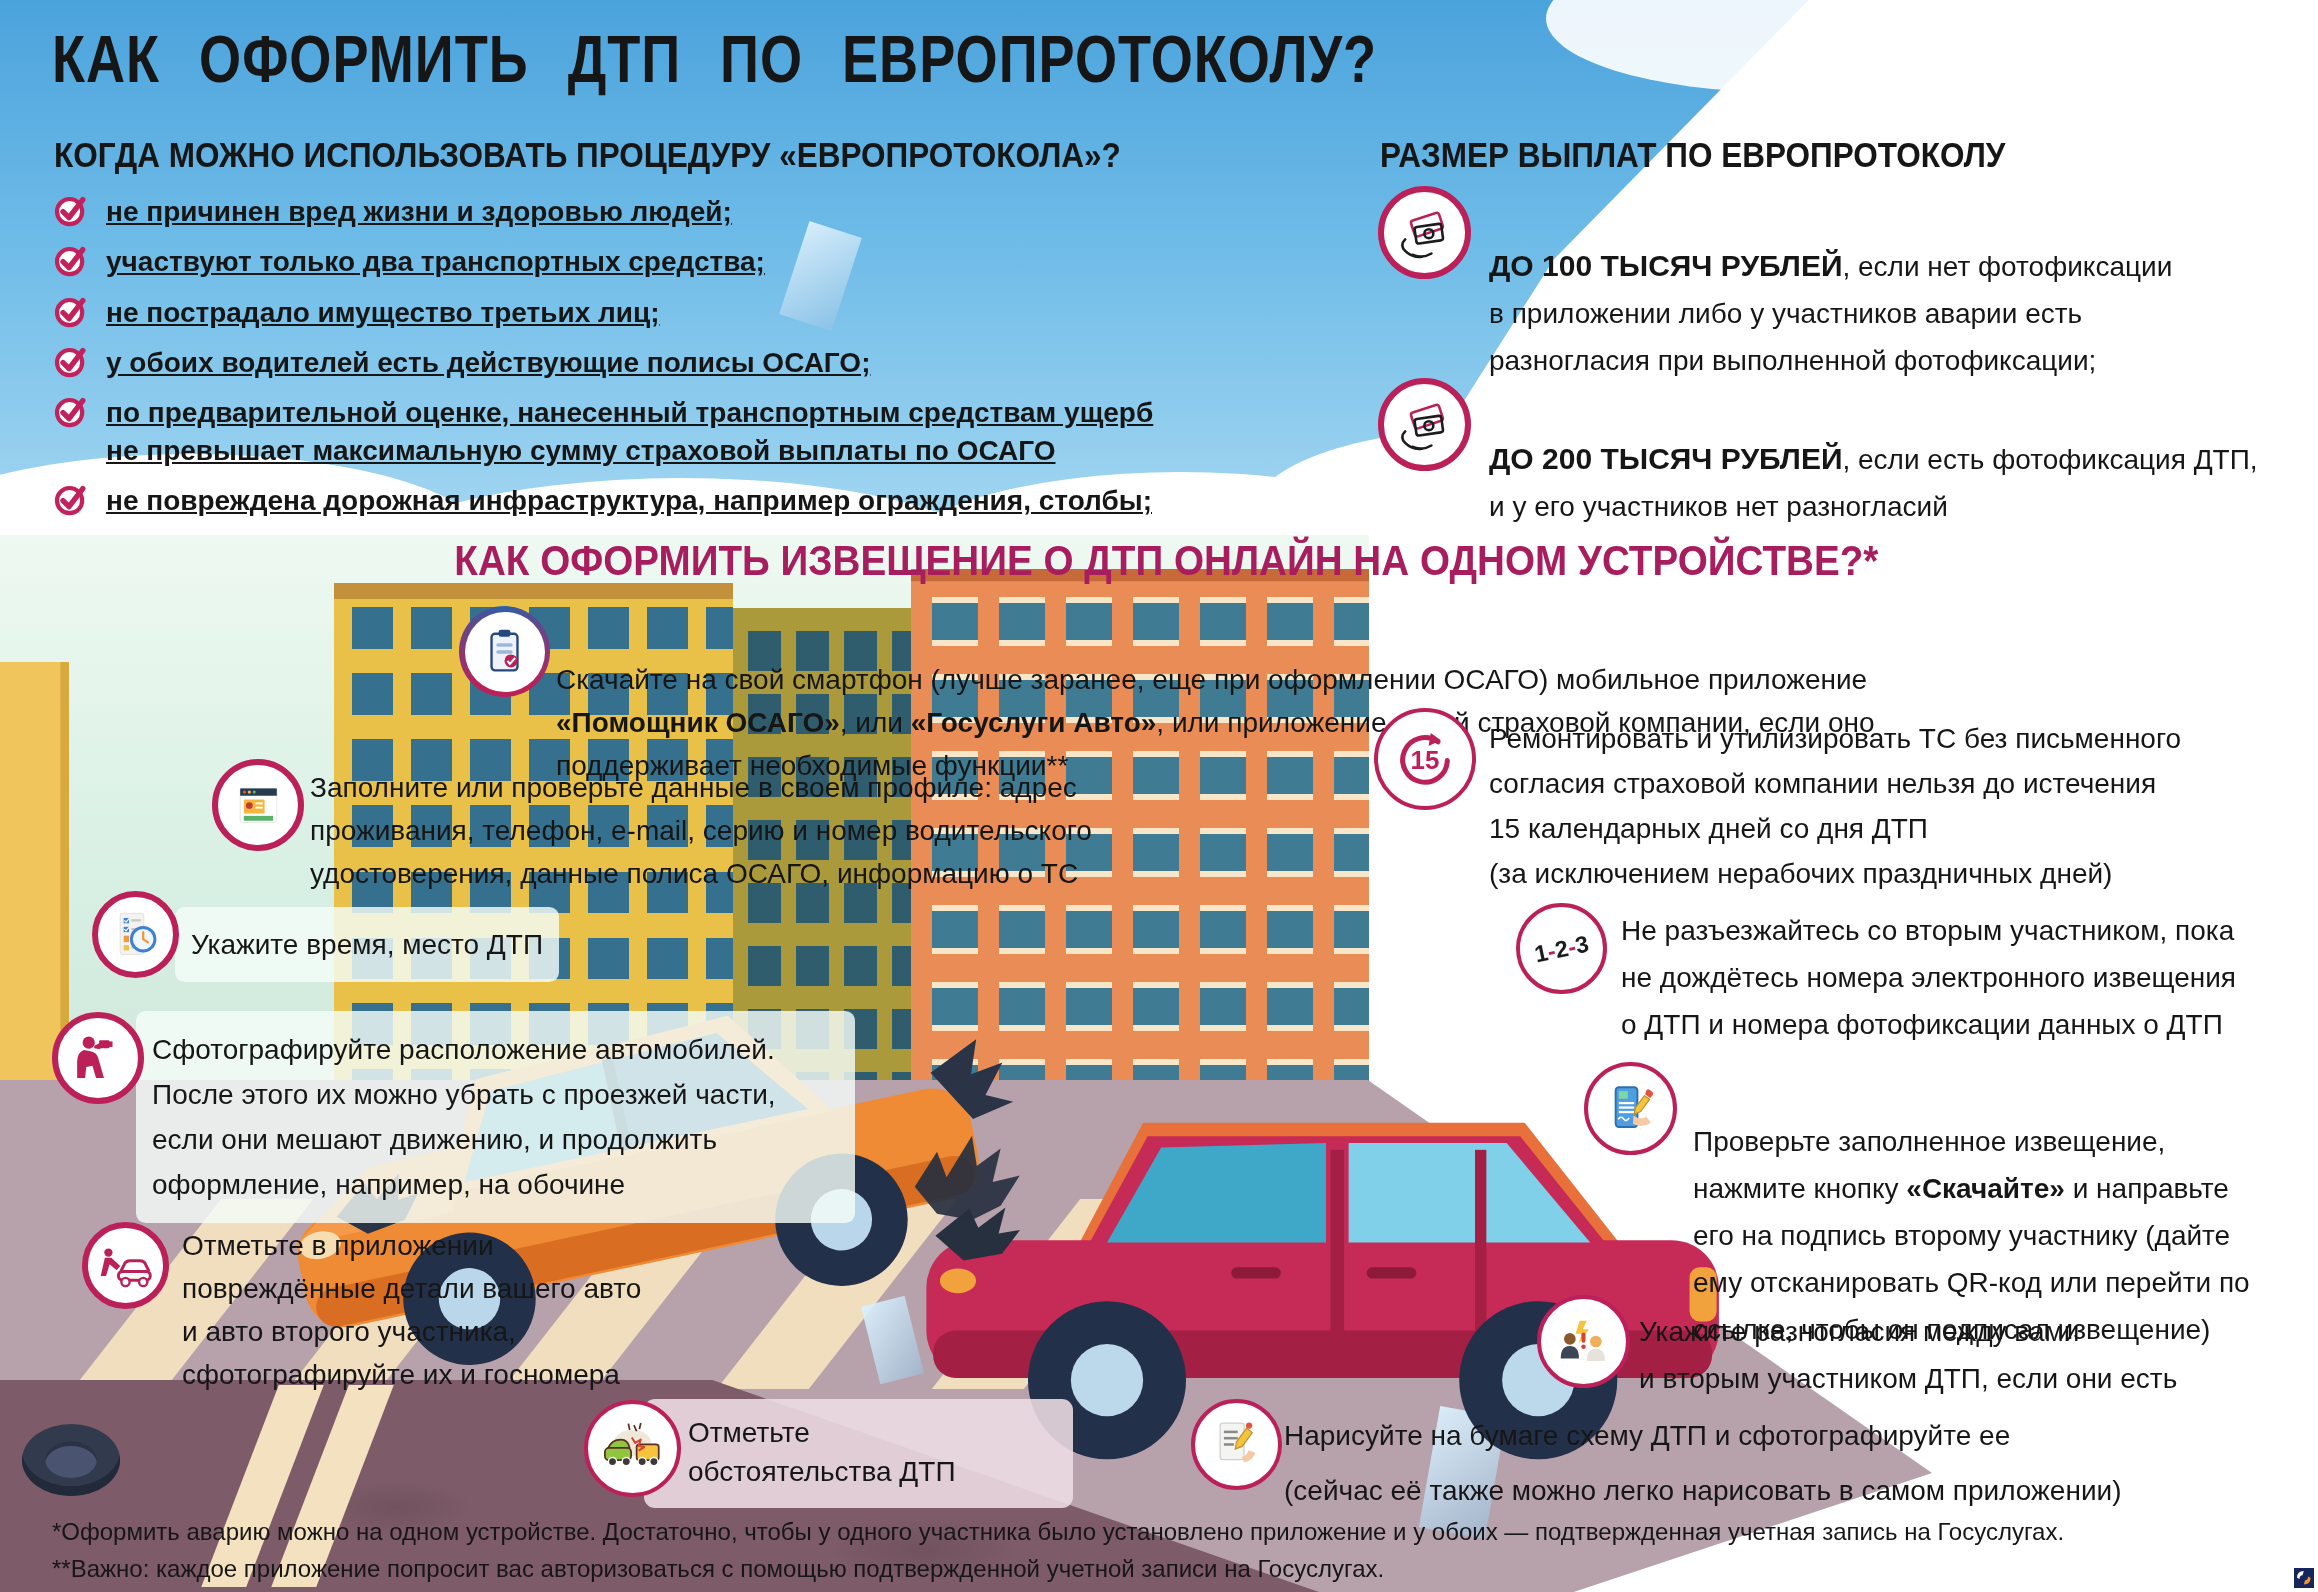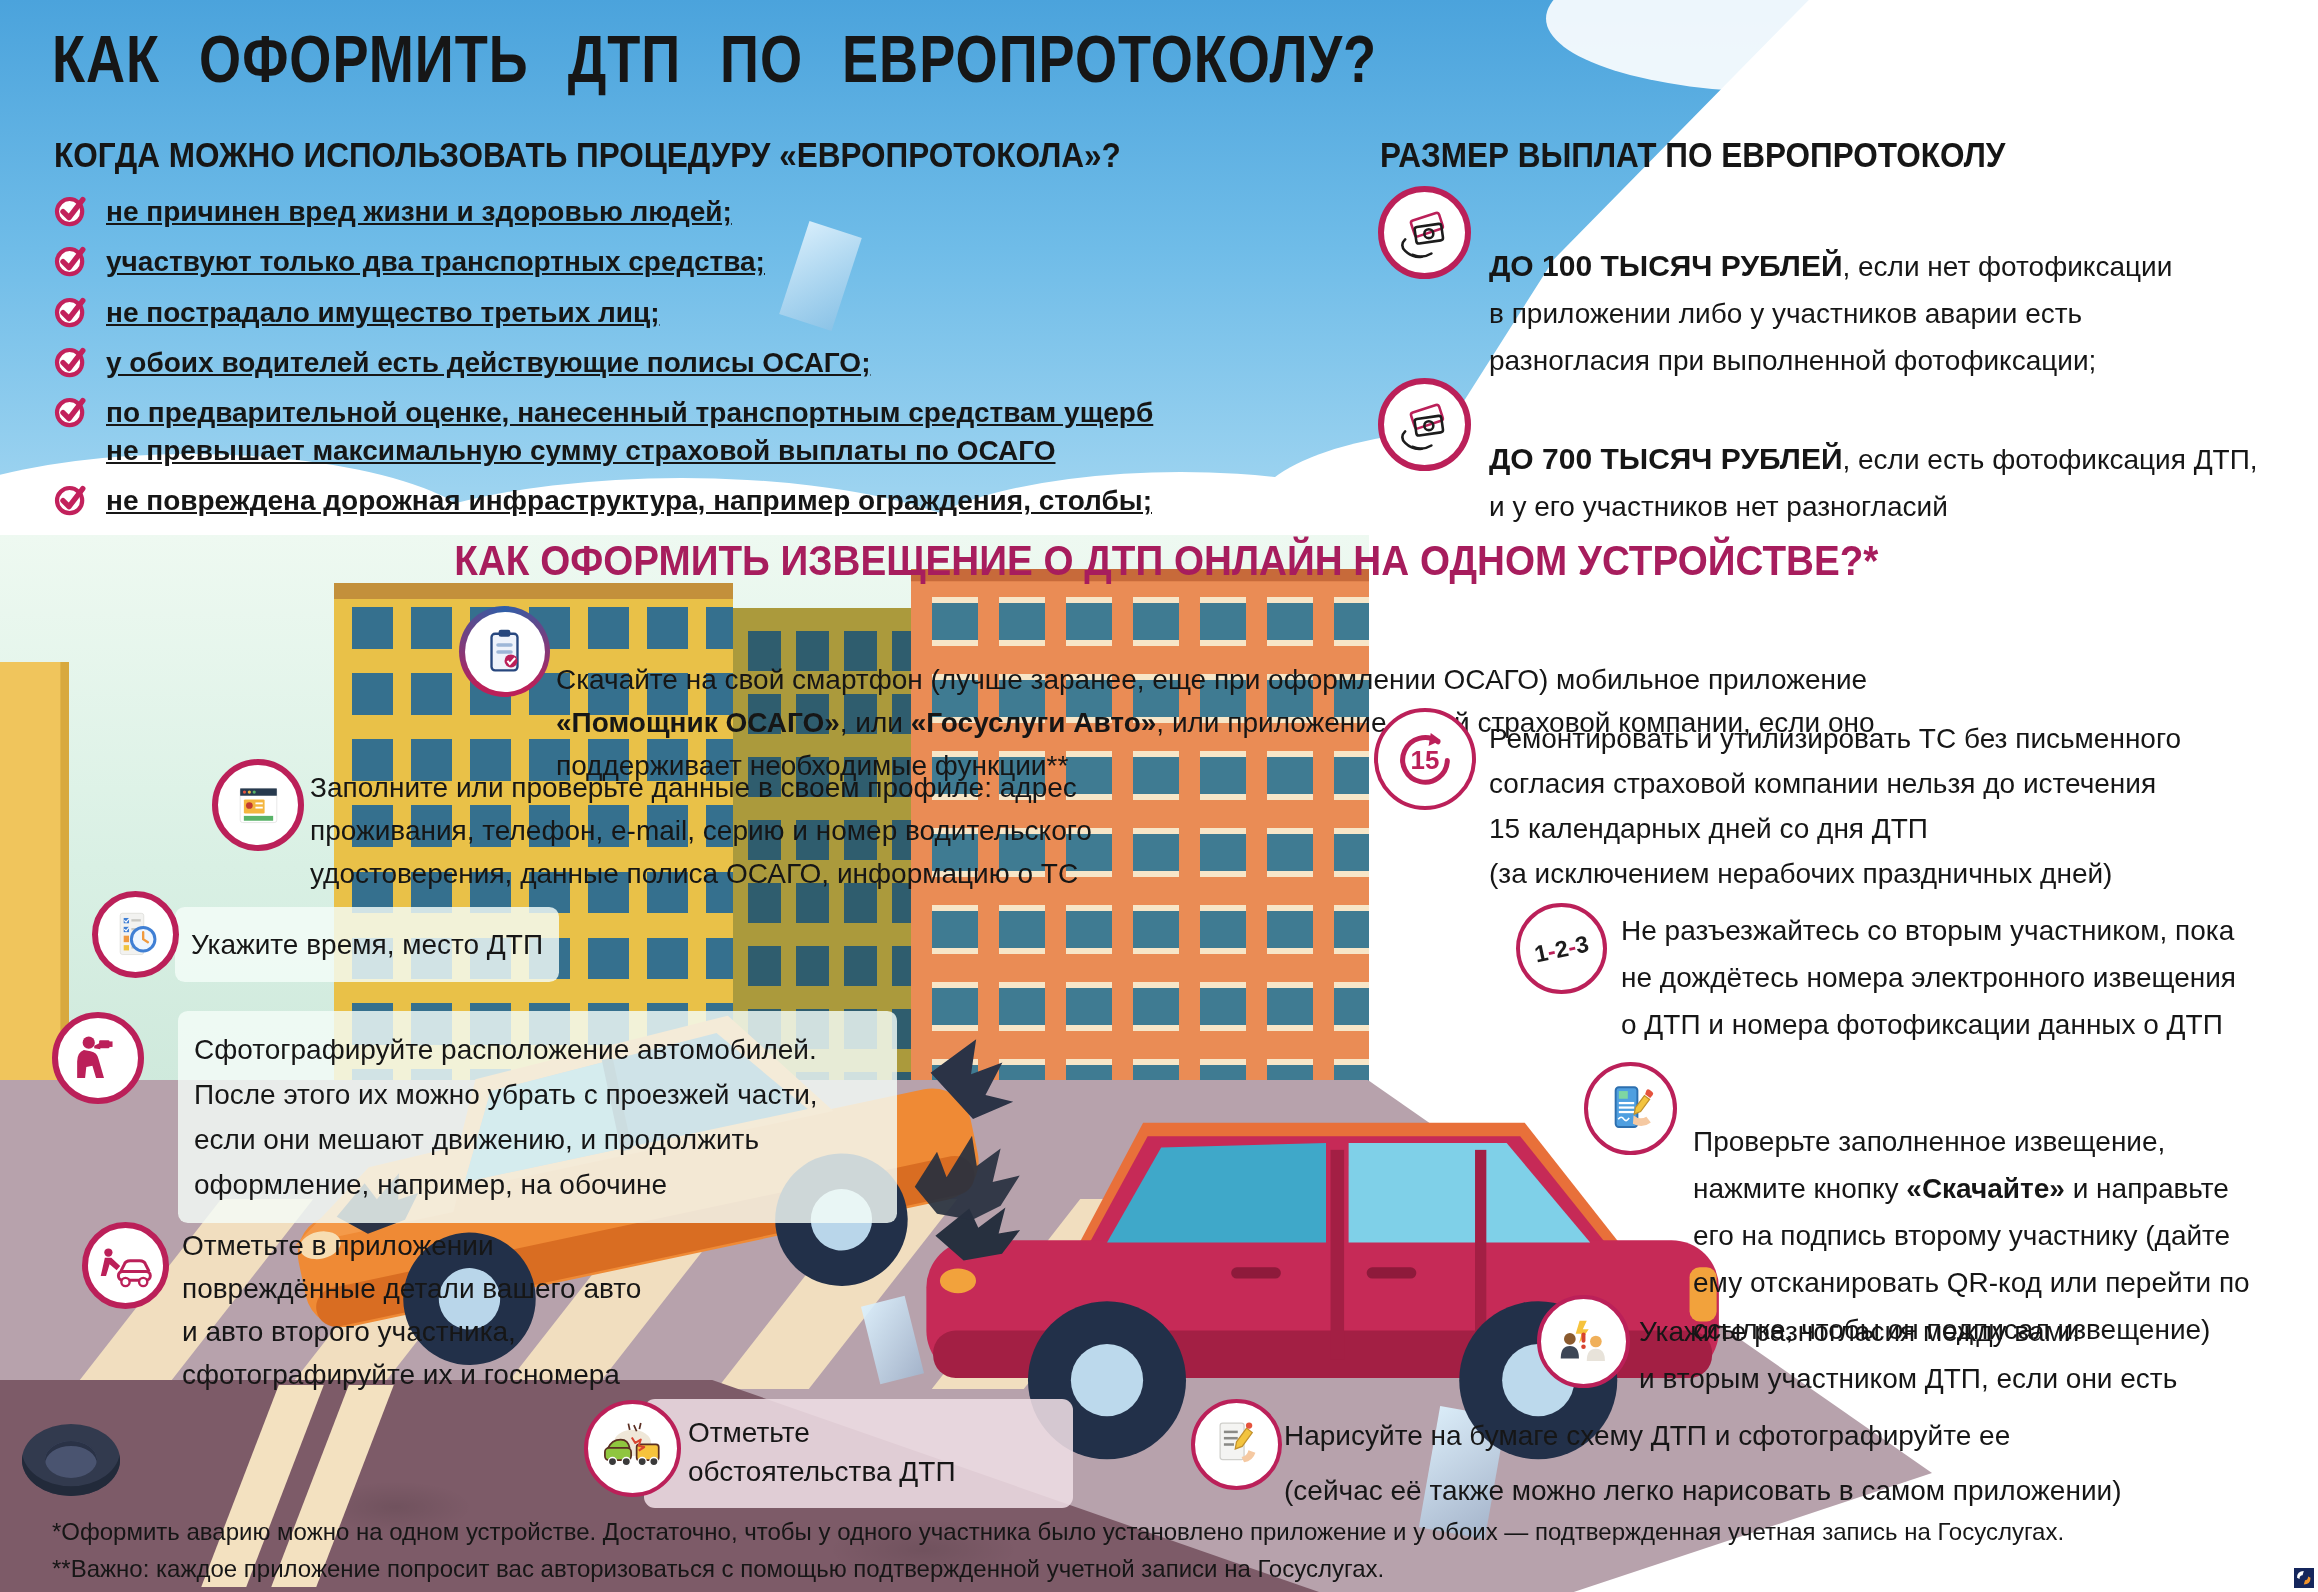--- a/index.html
+++ b/index.html
@@ -91,21 +91,21 @@
   #sign-icon{left:1584px;top:1062px;width:93px;height:93px;}
   #disagree-icon{left:1537px;top:1295px;width:93px;height:93px;}
   #draw-icon{left:1191px;top:1399px;width:91px;height:91px;}
 
   
   #pay-text-1{top:195px;}
   #pay-text-2{top:388px;}
   #dl-text{left:556px;top:615px;width:1423px;}
   #profile-text{left:310px;top:766px;width:859px;}
   #time-text{left:175px;top:907px;}
-  #photo-text{left:136px;top:1011px;width:687px;line-height:45px;margin-left:42px;}
+  #photo-text{left:136px;top:1011px;width:687px;line-height:45px;}
   #damaged-text{left:172px;top:1224px;width:601px;margin-left:10px;}
   #circ-box{position:absolute;left:644px;top:1399px;width:429px;height:109px;background:rgba(238,221,228,.88);
             border-radius:11px;z-index:21;}
   #circ-text{left:688px;top:1413px;line-height:39px;}
   #repair-text{left:1489px;top:716px;width:797px;line-height:45px;}
   #otf-text{left:1621px;top:907px;width:712px;line-height:47px;}
   #sign-text{left:1693px;top:1071px;width:650px;line-height:47px;}
   #disagree-text{left:1639px;top:1308px;width:687px;line-height:47px;}
   #draw-text{left:1284px;top:1408px;width:1006px;line-height:55px;}
 
@@ -259,21 +259,21 @@
         <g fill="none" stroke-linecap="round">
       <rect x="30" y="24" width="46" height="26" rx="4" transform="rotate(-18 53 37)" stroke="#bb2059" stroke-width="4"></rect>
       <rect x="35" y="38" width="42" height="26" rx="4" transform="rotate(-8 56 51)" stroke="#1c1c1c" stroke-width="4"></rect>
       <circle cx="56" cy="51" r="7" stroke="#1c1c1c" stroke-width="4"></circle>
       <path d="M19 60 q-9 9 0 18 q11 11 26 9" stroke="#1c1c1c" stroke-width="4"></path>
       <path d="M30 84 q15 7 30 -2" stroke="#1c1c1c" stroke-width="4"></path>
         </g>
       </svg>
   </div>
   <div class="pay-text" id="pay-text-2">
-    <span class="pay-amt">ДО 700 ТЫСЯЧ РУБЛЕЙ</span><span>, если есть фотофиксация ДТП,
+    <span class="pay-amt">ДО 200 ТЫСЯЧ РУБЛЕЙ</span><span>, если есть фотофиксация ДТП,
 и у его участников нет разногласий</span>
   </div>
 
   <div id="how-heading">КАК ОФОРМИТЬ ИЗВЕЩЕНИЕ О ДТП ОНЛАЙН НА ОДНОМ УСТРОЙСТВЕ?*</div>
 
   <div class="icon grad-ring" id="dl-icon">
       <span class="grad-inner">
     <svg viewBox="0 0 100 100" width="59" height="59">
       <rect x="28" y="20" width="44" height="62" rx="6" fill="#eef3fb" stroke="#27477e" stroke-width="4"></rect>
       <rect x="40" y="13" width="20" height="12" rx="4" fill="#27477e"></rect>

